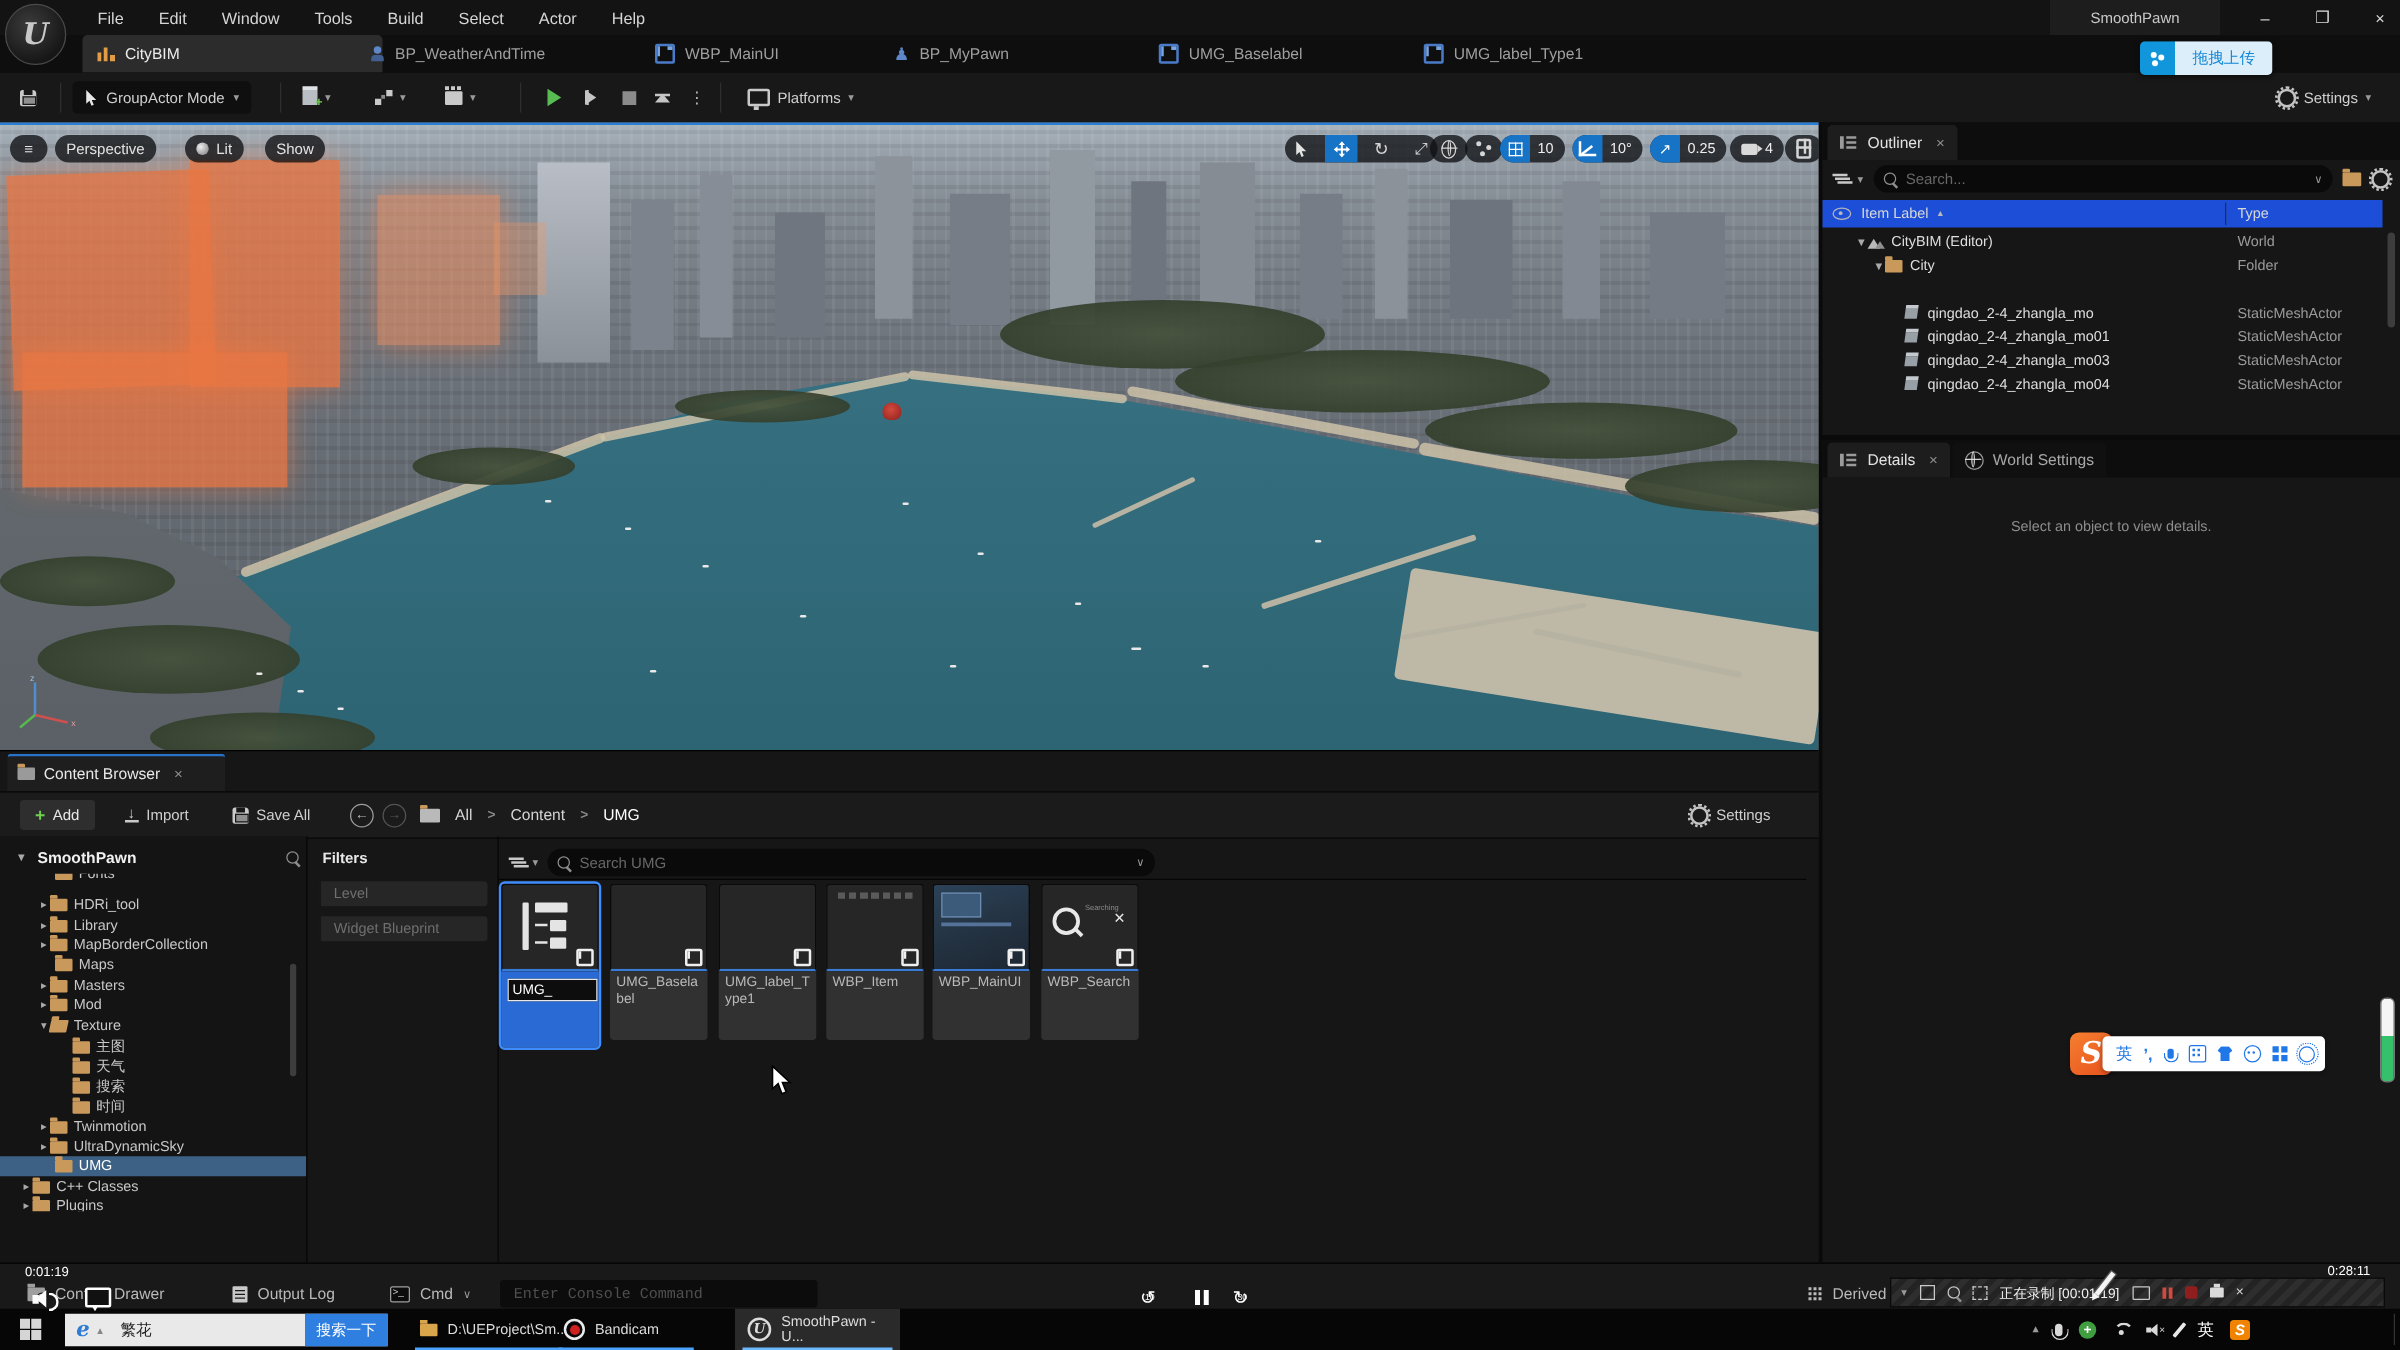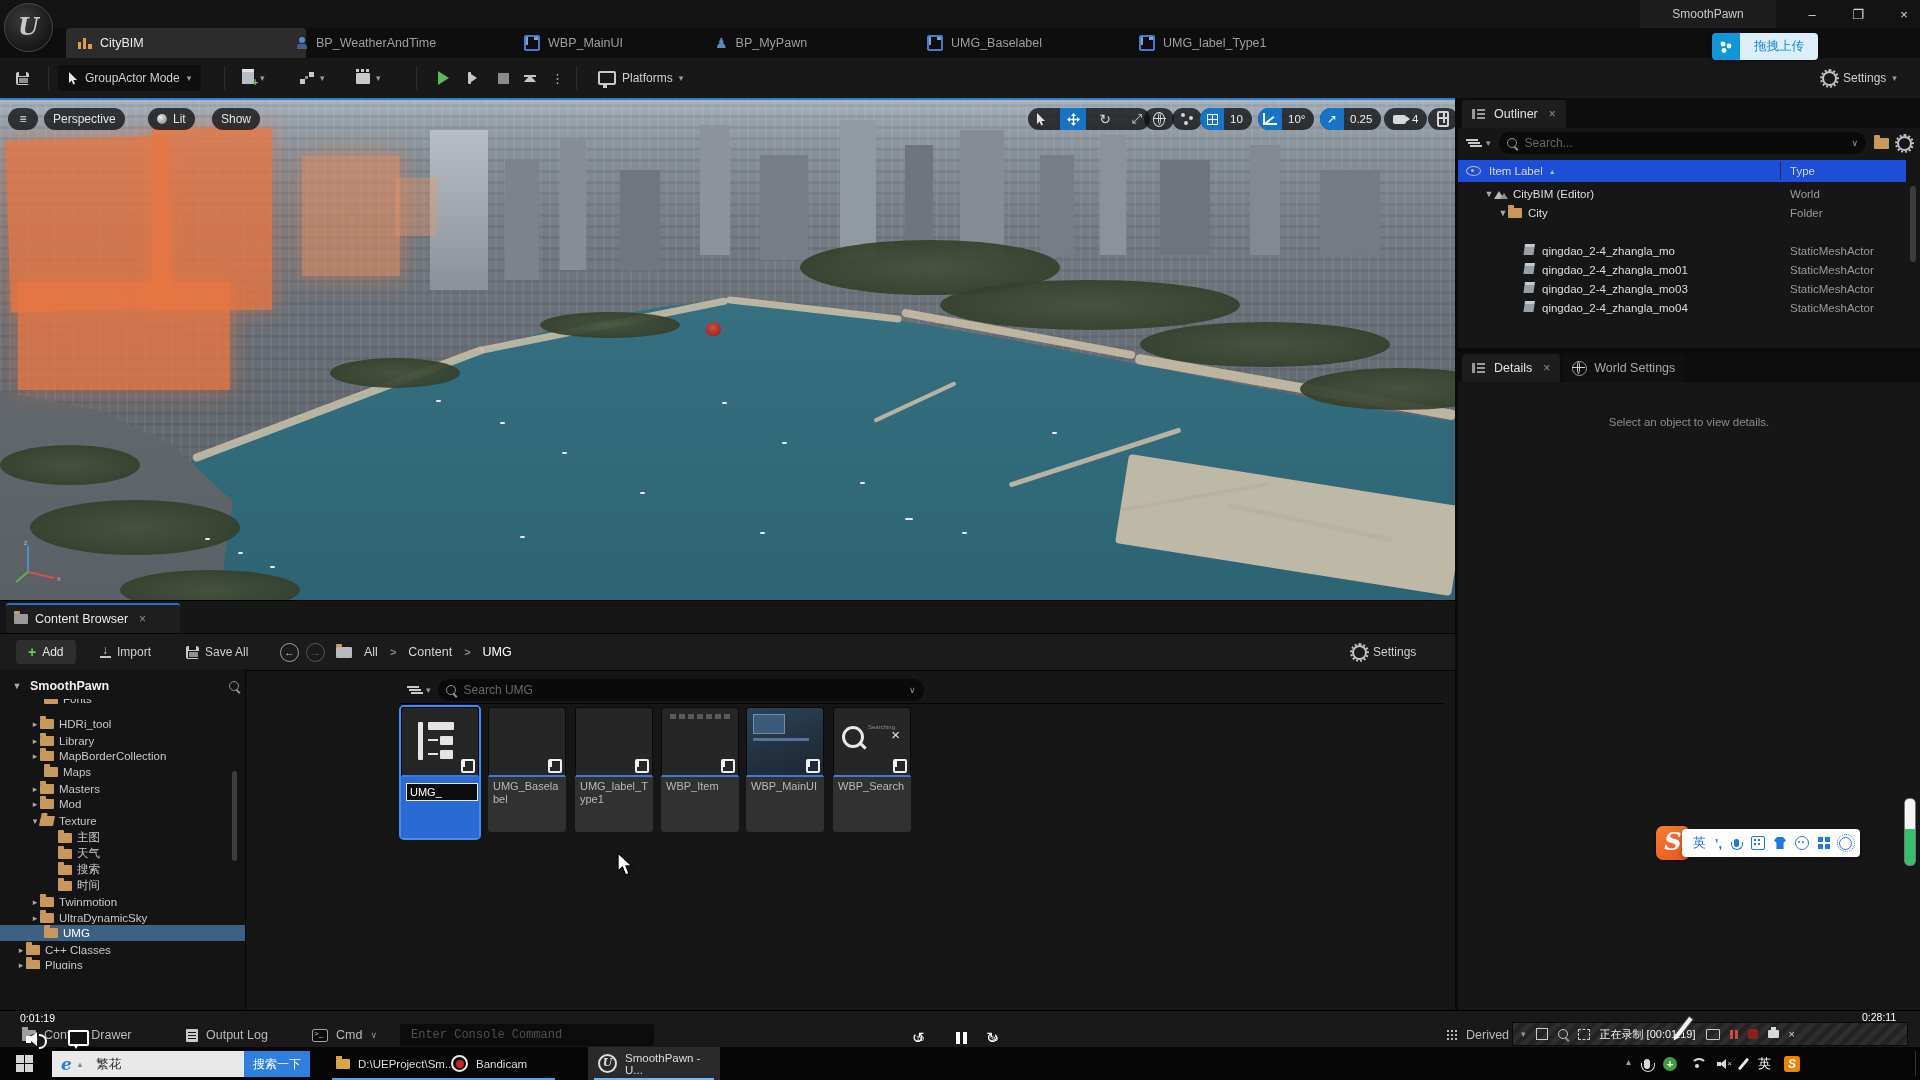--- a/index.html
+++ b/index.html
@@ -287,20 +287,30 @@
 .mousecur{position:absolute;left:616px;top:852px;z-index:99;}
 .vline{position:absolute;width:1px;background:#2e2e2e;}
 </style>
 </head>
 <body>
 
 <div id="app">
 
   <div class="menubar">
     <div class="logo">U</div>
+    <nav class="menus">
+      <span>File</span>
+      <span>Edit</span>
+      <span>Window</span>
+      <span>Tools</span>
+      <span>Build</span>
+      <span>Select</span>
+      <span>Actor</span>
+      <span>Help</span>
+    </nav>
     <div class="win-title">SmoothPawn</div>
     <div class="winbtns">
       <span>–</span>
       <span>❐</span>
       <span>×</span>
     </div>
   </div>
 
   <div class="tabbar">
     <div class="tab active" style="left:66px;width:216px;">
@@ -768,20 +778,29 @@
       <div class="colls">
         <span class="exp" style="margin-left:10px;">▸</span>
         <span>Collections</span>
         <span class="circ" style="position:absolute;right:46px;width:14px;height:14px;font-size:10px;">+</span>
         <span class="mag" style="position:absolute;right:18px;"></span>
       </div>
       <div class="slider"></div>
       <div class="sliderth"></div>
     </div>
 
+    <div class="filters">
+      <div style="position:absolute;left:12px;top:10px;font-weight:bold;color:#e8e8e8;">Filters</div>
+      <div class="fpill" style="top:36px;">
+          <span>Level</span>
+        </div>
+      <div class="fpill" style="top:64px;">
+          <span>Widget Blueprint</span>
+        </div>
+    </div>
 
     <div class="assets">
       <div style="position:absolute;left:8px;top:10px;display:flex;align-items:center;gap:7px;">
         <span class="funnel"></span>
         <span class="chev">▾</span>
         <div class="srch" style="width:470px;">
           <span class="mag"></span>
           <input placeholder="Search UMG" style="">
           <span class="chev">∨</span>
         </div>

